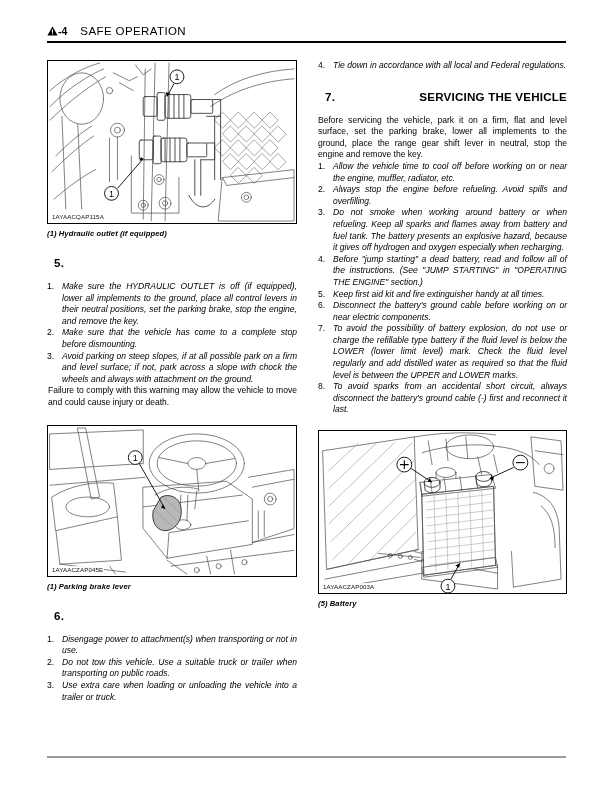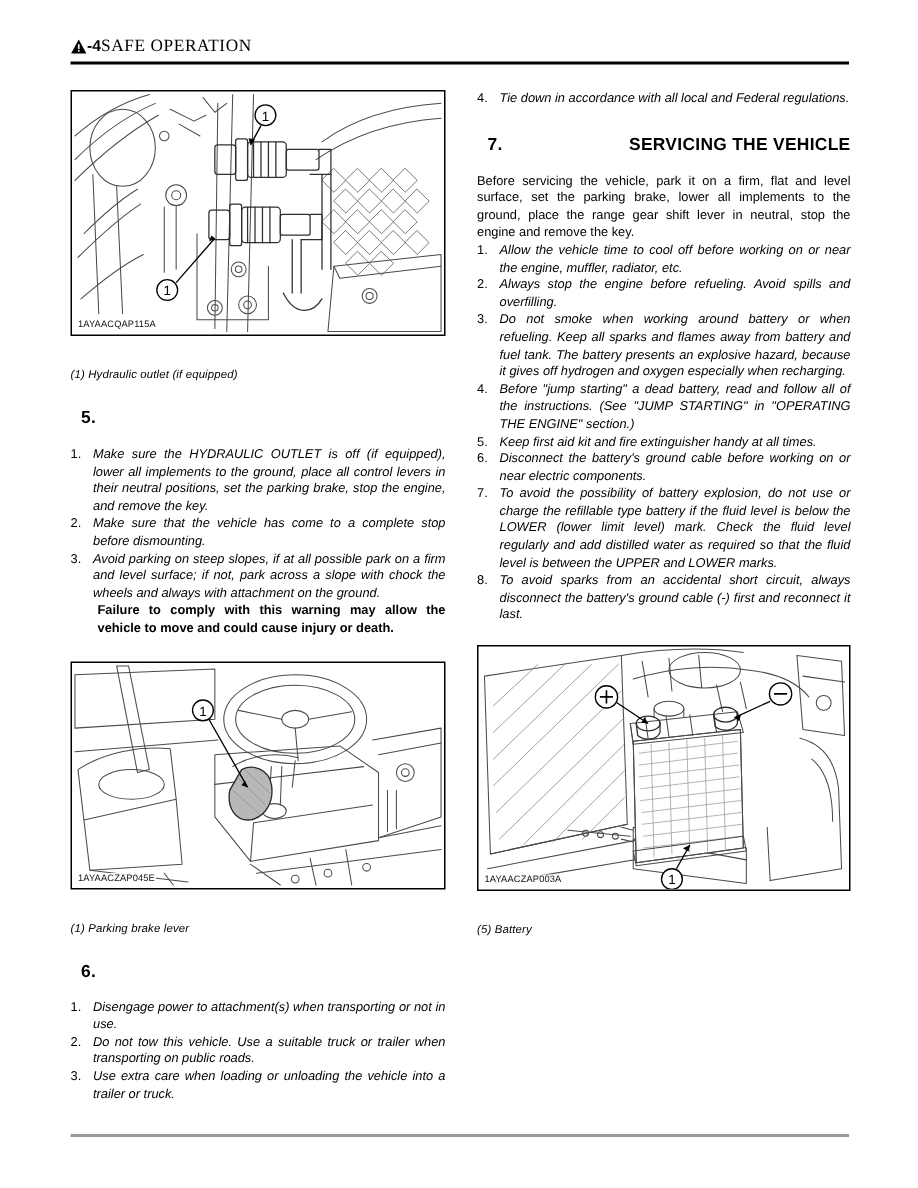--- a/index.html
+++ b/index.html
@@ -44,21 +44,21 @@
   .header-page-num {
     font-size: 10.5px;
     font-weight: bold;
     letter-spacing: 0px;
     margin-left: 0px;
   }
   .header-title {
     font-size: 11.5px;
     font-weight: normal;
     letter-spacing: 0.4px;
-    font-family: Liberation Serif, serif;
+    margin-left: 13px;
   }
   .header-rule {
     position: absolute;
     left: 47px;
     top: 41px;
     width: 519px;
     height: 2px;
     background: #000000;
   }
 
@@ -103,22 +103,22 @@
     font-family: "Liberation Sans", sans-serif;
     letter-spacing: 0.1px;
     color: #111;
     background: rgba(255,255,255,0.88);
     padding: 0 1px;
     line-height: 8px;
   }
   .fig-caption {
     font-size: 7.6px;
     font-style: italic;
-    font-weight: normal;
-    margin-top: 21px;
+    font-weight: bold;
+    margin-top: 5px;
     color: #000;
     letter-spacing: 0.1px;
   }
 
   
   .section-head {
     font-size: 11.6px;
     font-weight: bold;
     letter-spacing: 0.2px;
     display: flex;
@@ -156,22 +156,21 @@
   ol.num-list li .li-txt {
     flex: 1;
     text-align: justify;
     font-style: italic;
   }
   .li-txt.nojust { text-align: left; }
   .cont-para {
     font-size: 8.55px;
     line-height: 11.6px;
     text-align: justify;
-    margin-left: 18px;
-    font-weight: bold;
+    margin-left: 1px;
   }
   .sp12 { height: 12px; }
   .sp14 { height: 14px; }
   .sp16 { height: 16px; }
   .sp18 { height: 18px; }
 </style>
 </head>
 <body>
 
 <div class="page">

